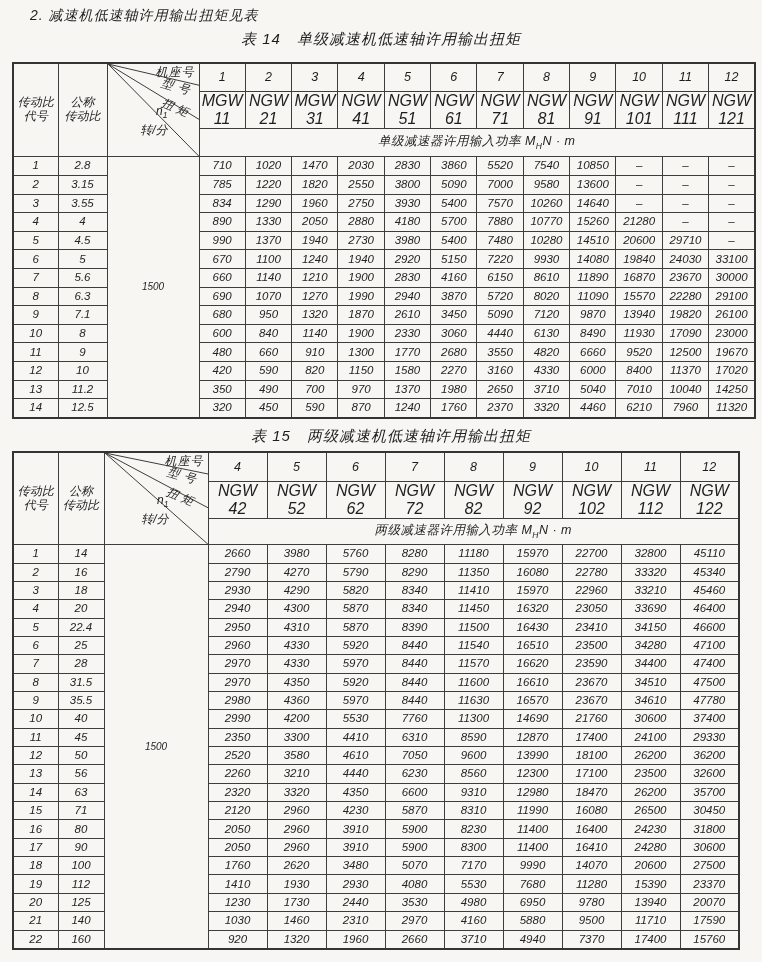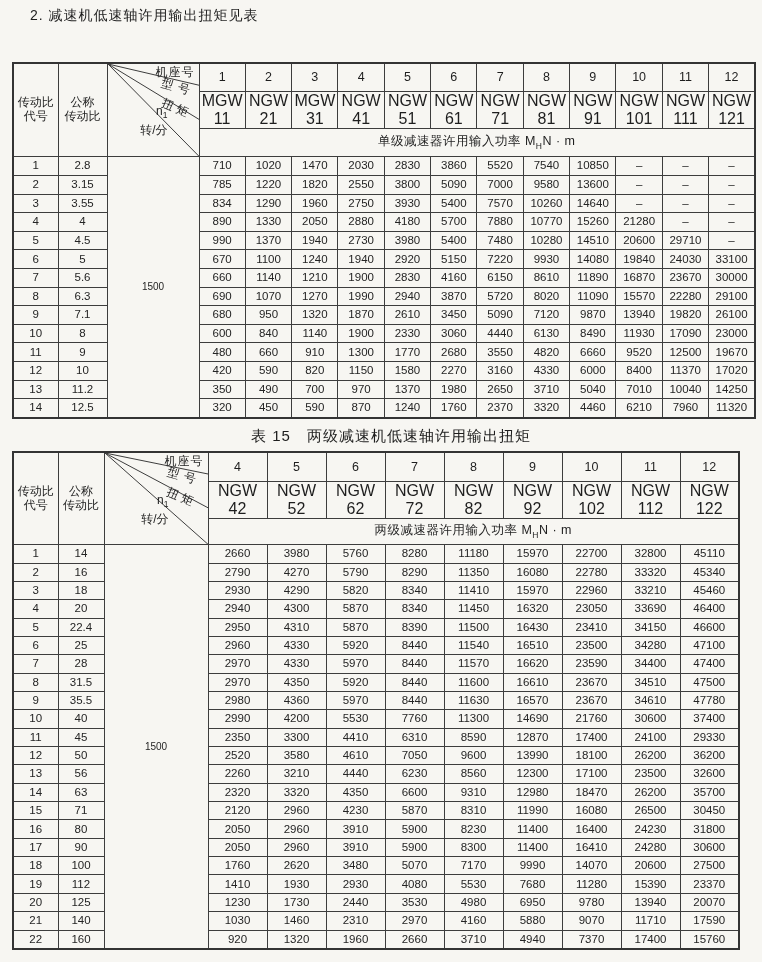--- a/index.html
+++ b/index.html
@@ -2,21 +2,21 @@
 <html><head>
 <meta charset="utf-8">
 <style>
   html,body{margin:0;padding:0;}
   body{
     width:762px;height:962px;position:relative;
     background:#f7f6f2;
     font-family:"Liberation Sans","DejaVu Sans",sans-serif;
     color:#1e1e1e;
   }
-  .page{position:absolute;inset:0;}
+  .page{position:absolute;inset:0;font-style:italic;}
   .heading{position:absolute;left:30px;top:7px;font-size:14px;letter-spacing:1px;}
   .tbl-title{position:absolute;left:0;width:762px;text-align:center;font-size:15px;letter-spacing:1px;}
   .tbl-title.t14t{top:30px;}
   .tbl-title.t15t{top:427px;padding-left:10px;}
 
   table.tbl{
     position:absolute;border-collapse:collapse;table-layout:fixed;
     border:2px solid #343434;
   }
   table.t14{left:12px;top:62px;width:744px;height:357px;}
@@ -55,20 +55,21 @@
   .lbl-speed{left:6px;top:40px;width:54px;text-align:right;line-height:15px;}
   .t15 .lbl-model{right:6px;}
   .t15 .lbl-torque{right:9px;}
   .t15 .lbl-speed{left:10px;}
 </style>
 </head>
 <body>
 
 <div class="page">
   <div class="heading">2. 减速机低速轴许用输出扭矩见表</div>
+  <div class="tbl-title t14t">表 14　单级减速机低速轴许用输出扭矩</div>
   <table class="tbl t14">
       <colgroup>
         <col class="c-a">
         <col class="c-b">
         <col class="c-diag">
         <col class="c-val">
         <col class="c-val">
         <col class="c-val">
         <col class="c-val">
         <col class="c-val">
@@ -699,21 +700,21 @@
         </tr>
         <tr>
           <td>21</td>
           <td>140</td>
           <td>1030</td>
           <td>1460</td>
           <td>2310</td>
           <td>2970</td>
           <td>4160</td>
           <td>5880</td>
-          <td>9070</td>
+          <td>9500</td>
           <td>11710</td>
           <td>17590</td>
         </tr>
         <tr>
           <td>22</td>
           <td>160</td>
           <td>920</td>
           <td>1320</td>
           <td>1960</td>
           <td>2660</td>

